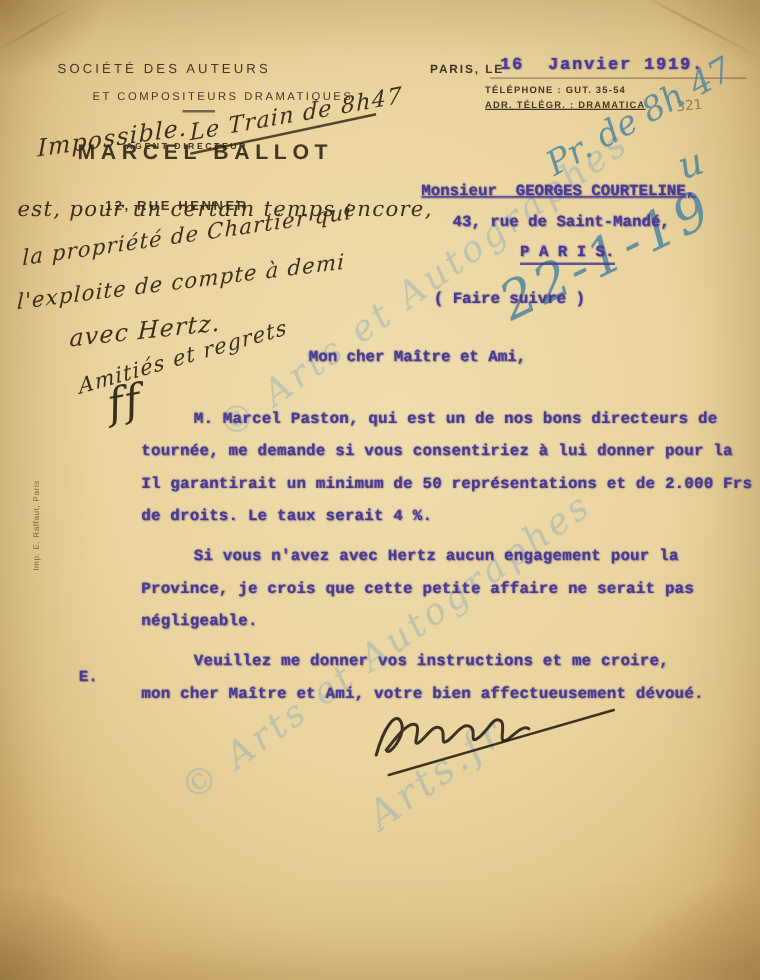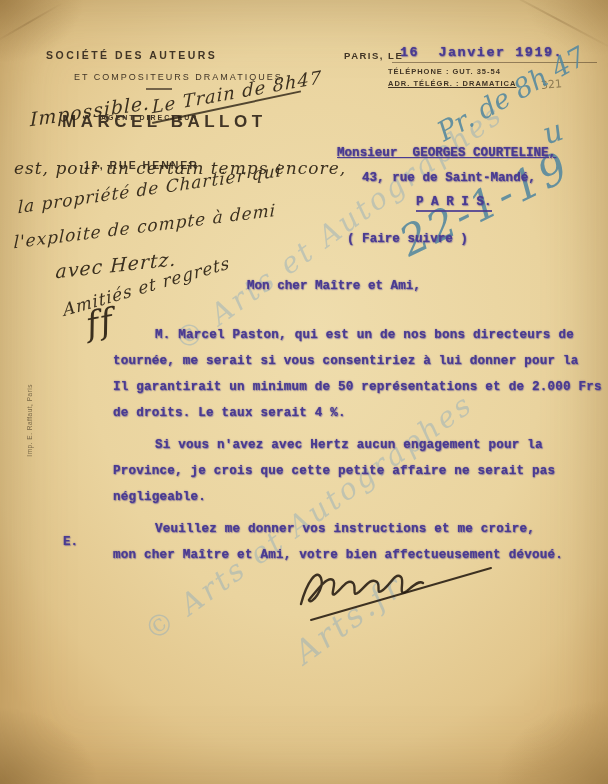--- a/index.html
+++ b/index.html
@@ -52,21 +52,21 @@
 
 <div class="paper">
 
   <div class="abs crease" style="left:492px;top:18px;width:130px;height:2px;transform:rotate(28deg);"></div>
   <div class="abs crease" style="left:-12px;top:22px;width:80px;height:2px;transform:rotate(-30deg);"></div>
 
   <div class="abs wm" style="left:140px;top:210px;font-size:29px;transform:rotate(-36deg);">© Arts et Autographes</div>
   <div class="abs wm" style="left:110px;top:500px;font-size:29px;transform:rotate(-36deg);">© Arts et Autographes</div>
   <div class="abs wm" style="left:286px;top:600px;font-size:32px;transform:rotate(-36deg);">Arts.fr</div>
 
-  <div class="abs printed" style="left:46px;top:49px;font-size:10.5px;font-weight:bold;letter-spacing:2.5px;">SOCIÉTÉ DES AUTEURS</div>
+  <div class="abs printed" style="left:46px;top:49px;font-size:10.5px;font-weight:normal;letter-spacing:2.5px;">SOCIÉTÉ DES AUTEURS</div>
   <div class="abs printed" style="left:74px;top:52px;font-size:9px;font-weight:normal;letter-spacing:2px;margin-top:20px;">ET COMPOSITEURS DRAMATIQUES</div>
   <div class="abs" style="left:146px;top:88px;width:26px;height:1.5px;background:rgba(65,53,38,.7);"></div>
   <div class="abs printed" style="left:62px;top:112px;font-size:17px;font-weight:bold;letter-spacing:4.5px;">MARCEL BALLOT</div>
   <div class="abs printed" style="left:101px;top:114px;font-size:7px;font-weight:bold;letter-spacing:2px;">AGENT DIRECTEUR</div>
   <div class="abs printed" style="left:84px;top:123px;font-size:10.5px;font-weight:bold;letter-spacing:2px;margin-top:36px;">12, RUE HENNER</div>
 
   <div class="abs printed" style="left:344px;top:50px;font-size:9.5px;font-weight:bold;letter-spacing:1.5px;">PARIS, LE</div>
   <div class="abs typed" style="left:400px;top:45px;font-size:13.5px;letter-spacing:1.5px;">16  Janvier 1919.</div>
   <div class="abs rule" style="left:392px;top:62px;width:205px;"></div>
   <div class="abs printed" style="left:388px;top:67px;font-size:7.5px;font-weight:bold;letter-spacing:1px;">TÉLÉPHONE : GUT. 35-54</div>
@@ -90,21 +90,21 @@
 
   <div class="abs typed" style="left:337px;top:146px;font-size:12.6px;text-decoration:underline;">Monsieur  GEORGES COURTELINE,</div>
   <div class="abs typed" style="left:362px;top:171px;font-size:12.6px;">43, rue de Saint-Mandé,</div>
   <div class="abs typed" style="left:416px;top:195px;font-size:12.6px;"><span class="u">P A R I S.</span></div>
   <div class="abs typed" style="left:347px;top:232px;font-size:12.6px;">( Faire suivre )</div>
 
   <div class="abs typed" style="left:247px;top:279px;font-size:12.6px;text-align:center;">Mon cher Maître et Ami,</div>
 
   <div class="abs" style="left:113px;top:306px;width:480px;">
     <div class="typed body-line indent">M. Marcel Paston, qui est un de nos bons directeurs de</div>
-    <div class="typed body-line">tournée, me serait si vous consentiriez à lui donner pour la</div>
+    <div class="typed body-line">tournée, me demande si vous consentiriez à lui donner pour la</div>
     <div class="typed body-line">Il garantirait un minimum de 50 représentations et de 2.000 Frs</div>
     <div class="typed body-line">de droits. Le taux serait 4 %.</div>
     <div class="typed body-line indent pgap">Si vous n'avez avec Hertz aucun engagement pour la</div>
     <div class="typed body-line">Province, je crois que cette petite affaire ne serait pas</div>
     <div class="typed body-line">négligeable.</div>
     <div class="typed body-line indent pgap">Veuillez me donner vos instructions et me croire,</div>
     <div class="typed body-line">mon cher Maître et Ami, votre bien affectueusement dévoué.</div>
   </div>
 
   <div class="abs typed" style="left:63px;top:535px;font-size:12.6px;">E.</div>

